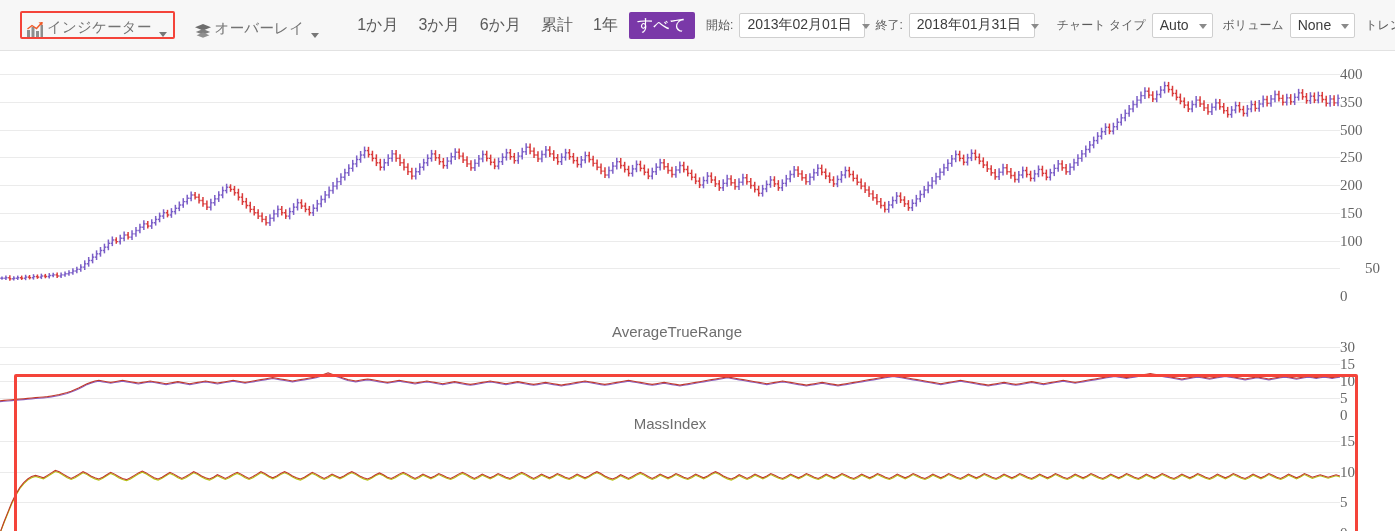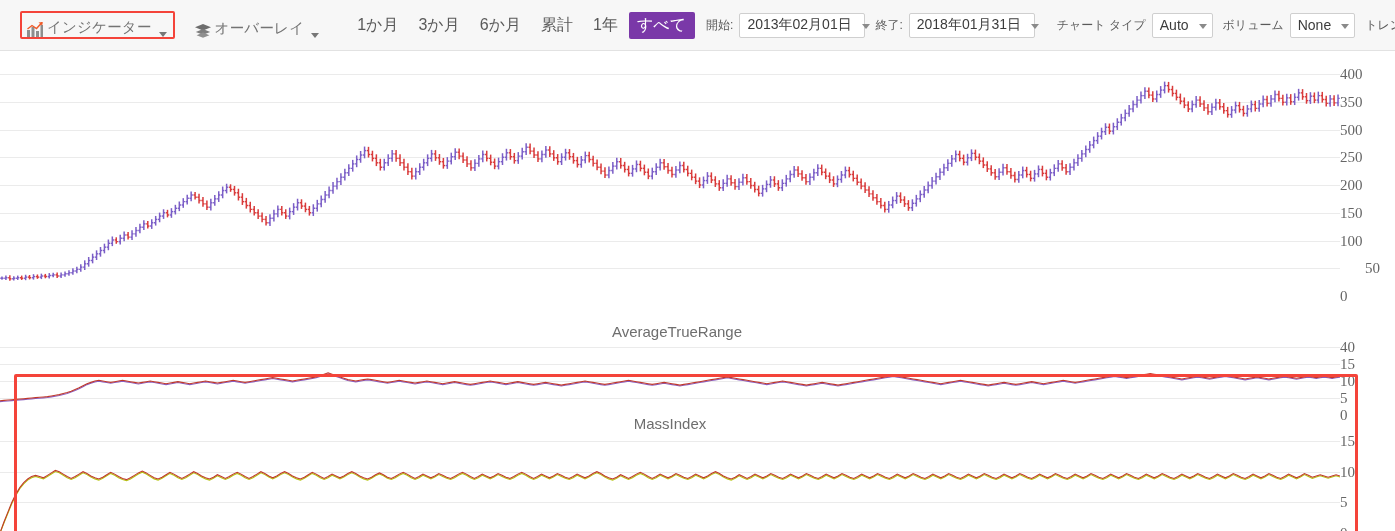--- a/index.html
+++ b/index.html
@@ -1243,21 +1243,21 @@
       </div>
     <svg id="atr-svg" width="1340" height="68" style="position:absolute;left:0;top:24px;">
         <path d="M0.00,54.62 L3.95,54.28 L7.91,53.94 L11.86,53.60 L15.81,53.26 L19.76,52.92 L23.72,52.58 L27.67,52.24 L31.62,51.90 L35.58,51.56 L39.53,51.22 L43.48,50.88 L47.43,50.54 L51.39,49.86 L55.34,49.18 L59.29,48.50 L63.24,47.48 L67.20,46.46 L71.15,45.10 L75.10,43.40 L79.06,41.70 L83.01,39.66 L86.96,37.62 L90.91,36.26 L94.87,34.90 L98.82,34.22 L102.77,34.90 L106.73,35.58 L110.68,36.26 L114.63,35.58 L118.58,34.90 L122.54,34.22 L126.49,34.90 L130.44,35.58 L134.40,36.26 L138.35,36.94 L142.30,36.26 L146.25,35.58 L150.21,34.90 L154.16,35.58 L158.11,36.26 L162.06,36.94 L166.02,37.62 L169.97,36.94 L173.92,36.26 L177.88,35.58 L181.83,36.26 L185.78,36.94 L189.73,37.62 L193.69,36.94 L197.64,36.26 L201.59,35.58 L205.55,34.90 L209.50,35.58 L213.45,36.26 L217.40,36.94 L221.36,36.26 L225.31,35.58 L229.26,34.90 L233.22,34.22 L237.17,34.90 L241.12,35.58 L245.07,36.26 L249.03,35.58 L252.98,34.90 L256.93,34.22 L260.88,33.54 L264.84,32.86 L268.79,32.18 L272.74,31.50 L276.70,32.18 L280.65,32.86 L284.60,33.54 L288.55,34.22 L292.51,34.90 L296.46,34.22 L300.41,33.54 L304.37,32.86 L308.32,32.18 L312.27,31.50 L316.22,30.82 L320.18,29.46 L324.13,28.10 L328.08,26.74 L332.04,28.10 L335.99,29.46 L339.94,30.82 L343.89,32.18 L347.85,33.54 L351.80,34.22 L355.75,34.90 L359.71,34.22 L363.66,33.54 L367.61,32.86 L371.56,33.54 L375.52,34.22 L379.47,34.90 L383.42,35.58 L387.37,36.26 L391.33,35.58 L395.28,34.90 L399.23,34.22 L403.19,34.90 L407.14,35.58 L411.09,36.26 L415.04,36.94 L419.00,36.26 L422.95,35.58 L426.90,34.90 L430.86,35.58 L434.81,36.26 L438.76,36.94 L442.71,37.62 L446.67,36.94 L450.62,36.26 L454.57,35.58 L458.53,36.26 L462.48,36.94 L466.43,37.62 L470.38,38.30 L474.34,37.62 L478.29,36.94 L482.24,36.26 L486.19,35.58 L490.15,34.90 L494.10,35.58 L498.05,36.26 L502.01,36.94 L505.96,37.62 L509.91,36.94 L513.86,36.26 L517.82,35.58 L521.77,36.26 L525.72,36.94 L529.68,37.62 L533.63,38.30 L537.58,37.62 L541.53,36.94 L545.49,36.26 L549.44,36.94 L553.39,37.62 L557.35,38.30 L561.30,38.98 L565.25,38.30 L569.20,37.62 L573.16,36.94 L577.11,36.26 L581.06,35.58 L585.01,34.90 L588.97,35.58 L592.92,36.26 L596.87,36.94 L600.83,37.62 L604.78,38.30 L608.73,37.62 L612.68,36.94 L616.64,36.26 L620.59,35.58 L624.54,34.90 L628.50,34.22 L632.45,34.90 L636.40,35.58 L640.35,36.26 L644.31,36.94 L648.26,37.62 L652.21,38.30 L656.17,37.62 L660.12,36.94 L664.07,36.26 L668.02,36.94 L671.98,37.62 L675.93,38.30 L679.88,38.98 L683.83,38.30 L687.79,37.62 L691.74,36.94 L695.69,36.26 L699.65,35.58 L703.60,34.90 L707.55,34.22 L711.50,33.54 L715.46,32.86 L719.41,32.18 L723.36,31.50 L727.32,30.82 L731.27,31.50 L735.22,32.18 L739.17,32.86 L743.13,33.54 L747.08,34.22 L751.03,34.90 L754.99,35.58 L758.94,36.26 L762.89,36.94 L766.84,37.62 L770.80,36.94 L774.75,36.26 L778.70,35.58 L782.65,34.90 L786.61,35.58 L790.56,36.26 L794.51,36.94 L798.47,37.62 L802.42,38.30 L806.37,38.98 L810.32,38.30 L814.28,37.62 L818.23,36.94 L822.18,36.26 L826.14,36.94 L830.09,37.62 L834.04,38.30 L837.99,38.98 L841.95,38.30 L845.90,37.62 L849.85,36.94 L853.81,36.26 L857.76,35.58 L861.71,34.90 L865.66,34.22 L869.62,33.54 L873.57,32.86 L877.52,32.18 L881.47,31.50 L885.43,30.82 L889.38,30.14 L893.33,29.46 L897.29,30.14 L901.24,30.82 L905.19,31.50 L909.14,32.18 L913.10,32.86 L917.05,33.54 L921.00,34.22 L924.96,34.90 L928.91,35.58 L932.86,36.26 L936.81,36.94 L940.77,37.62 L944.72,36.94 L948.67,36.26 L952.63,35.58 L956.58,34.90 L960.53,34.22 L964.48,34.90 L968.44,35.58 L972.39,36.26 L976.34,36.94 L980.29,37.62 L984.25,38.30 L988.20,38.98 L992.15,38.30 L996.11,37.62 L1000.06,36.94 L1004.01,36.26 L1007.96,36.94 L1011.92,37.62 L1015.87,38.30 L1019.82,37.62 L1023.78,36.94 L1027.73,36.26 L1031.68,35.58 L1035.63,36.26 L1039.59,36.94 L1043.54,37.62 L1047.49,36.94 L1051.45,36.26 L1055.40,35.58 L1059.35,34.90 L1063.30,34.22 L1067.26,34.90 L1071.21,35.58 L1075.16,36.26 L1079.12,35.58 L1083.07,34.90 L1087.02,34.22 L1090.97,33.54 L1094.93,32.86 L1098.88,32.18 L1102.83,31.50 L1106.78,30.82 L1110.74,30.14 L1114.69,29.46 L1118.64,30.14 L1122.60,30.82 L1126.55,31.50 L1130.50,30.82 L1134.45,30.14 L1138.41,29.46 L1142.36,28.78 L1146.31,28.10 L1150.27,27.42 L1154.22,28.10 L1158.17,28.78 L1162.12,29.46 L1166.08,30.14 L1170.03,30.82 L1173.98,31.50 L1177.94,32.18 L1181.89,32.86 L1185.84,32.18 L1189.79,31.50 L1193.75,30.82 L1197.70,30.14 L1201.65,30.82 L1205.60,31.50 L1209.56,32.18 L1213.51,31.50 L1217.46,30.82 L1221.42,30.14 L1225.37,29.46 L1229.32,30.14 L1233.27,30.82 L1237.23,31.50 L1241.18,32.18 L1245.13,32.86 L1249.09,32.18 L1253.04,31.50 L1256.99,30.82 L1260.94,31.50 L1264.90,32.18 L1268.85,32.86 L1272.80,32.18 L1276.76,31.50 L1280.71,30.82 L1284.66,30.14 L1288.61,30.82 L1292.57,31.50 L1296.52,32.18 L1300.47,31.50 L1304.42,30.82 L1308.38,30.14 L1312.33,30.82 L1316.28,31.50 L1320.24,30.82 L1324.19,30.14 L1328.14,30.82 L1332.09,31.50 L1336.05,30.82 L1340.00,30.14" fill="none" stroke="#8a5ec0" stroke-width="1.1"></path>
         <path d="M0.00,53.72 L3.95,53.38 L7.91,53.04 L11.86,52.70 L15.81,52.36 L19.76,52.02 L23.72,51.68 L27.67,51.34 L31.62,51.00 L35.58,50.66 L39.53,50.32 L43.48,49.98 L47.43,49.64 L51.39,48.96 L55.34,48.28 L59.29,47.60 L63.24,46.58 L67.20,45.56 L71.15,44.20 L75.10,42.50 L79.06,40.80 L83.01,38.76 L86.96,36.72 L90.91,35.36 L94.87,34.00 L98.82,33.32 L102.77,34.00 L106.73,34.68 L110.68,35.36 L114.63,34.68 L118.58,34.00 L122.54,33.32 L126.49,34.00 L130.44,34.68 L134.40,35.36 L138.35,36.04 L142.30,35.36 L146.25,34.68 L150.21,34.00 L154.16,34.68 L158.11,35.36 L162.06,36.04 L166.02,36.72 L169.97,36.04 L173.92,35.36 L177.88,34.68 L181.83,35.36 L185.78,36.04 L189.73,36.72 L193.69,36.04 L197.64,35.36 L201.59,34.68 L205.55,34.00 L209.50,34.68 L213.45,35.36 L217.40,36.04 L221.36,35.36 L225.31,34.68 L229.26,34.00 L233.22,33.32 L237.17,34.00 L241.12,34.68 L245.07,35.36 L249.03,34.68 L252.98,34.00 L256.93,33.32 L260.88,32.64 L264.84,31.96 L268.79,31.28 L272.74,30.60 L276.70,31.28 L280.65,31.96 L284.60,32.64 L288.55,33.32 L292.51,34.00 L296.46,33.32 L300.41,32.64 L304.37,31.96 L308.32,31.28 L312.27,30.60 L316.22,29.92 L320.18,28.56 L324.13,27.20 L328.08,25.84 L332.04,27.20 L335.99,28.56 L339.94,29.92 L343.89,31.28 L347.85,32.64 L351.80,33.32 L355.75,34.00 L359.71,33.32 L363.66,32.64 L367.61,31.96 L371.56,32.64 L375.52,33.32 L379.47,34.00 L383.42,34.68 L387.37,35.36 L391.33,34.68 L395.28,34.00 L399.23,33.32 L403.19,34.00 L407.14,34.68 L411.09,35.36 L415.04,36.04 L419.00,35.36 L422.95,34.68 L426.90,34.00 L430.86,34.68 L434.81,35.36 L438.76,36.04 L442.71,36.72 L446.67,36.04 L450.62,35.36 L454.57,34.68 L458.53,35.36 L462.48,36.04 L466.43,36.72 L470.38,37.40 L474.34,36.72 L478.29,36.04 L482.24,35.36 L486.19,34.68 L490.15,34.00 L494.10,34.68 L498.05,35.36 L502.01,36.04 L505.96,36.72 L509.91,36.04 L513.86,35.36 L517.82,34.68 L521.77,35.36 L525.72,36.04 L529.68,36.72 L533.63,37.40 L537.58,36.72 L541.53,36.04 L545.49,35.36 L549.44,36.04 L553.39,36.72 L557.35,37.40 L561.30,38.08 L565.25,37.40 L569.20,36.72 L573.16,36.04 L577.11,35.36 L581.06,34.68 L585.01,34.00 L588.97,34.68 L592.92,35.36 L596.87,36.04 L600.83,36.72 L604.78,37.40 L608.73,36.72 L612.68,36.04 L616.64,35.36 L620.59,34.68 L624.54,34.00 L628.50,33.32 L632.45,34.00 L636.40,34.68 L640.35,35.36 L644.31,36.04 L648.26,36.72 L652.21,37.40 L656.17,36.72 L660.12,36.04 L664.07,35.36 L668.02,36.04 L671.98,36.72 L675.93,37.40 L679.88,38.08 L683.83,37.40 L687.79,36.72 L691.74,36.04 L695.69,35.36 L699.65,34.68 L703.60,34.00 L707.55,33.32 L711.50,32.64 L715.46,31.96 L719.41,31.28 L723.36,30.60 L727.32,29.92 L731.27,30.60 L735.22,31.28 L739.17,31.96 L743.13,32.64 L747.08,33.32 L751.03,34.00 L754.99,34.68 L758.94,35.36 L762.89,36.04 L766.84,36.72 L770.80,36.04 L774.75,35.36 L778.70,34.68 L782.65,34.00 L786.61,34.68 L790.56,35.36 L794.51,36.04 L798.47,36.72 L802.42,37.40 L806.37,38.08 L810.32,37.40 L814.28,36.72 L818.23,36.04 L822.18,35.36 L826.14,36.04 L830.09,36.72 L834.04,37.40 L837.99,38.08 L841.95,37.40 L845.90,36.72 L849.85,36.04 L853.81,35.36 L857.76,34.68 L861.71,34.00 L865.66,33.32 L869.62,32.64 L873.57,31.96 L877.52,31.28 L881.47,30.60 L885.43,29.92 L889.38,29.24 L893.33,28.56 L897.29,29.24 L901.24,29.92 L905.19,30.60 L909.14,31.28 L913.10,31.96 L917.05,32.64 L921.00,33.32 L924.96,34.00 L928.91,34.68 L932.86,35.36 L936.81,36.04 L940.77,36.72 L944.72,36.04 L948.67,35.36 L952.63,34.68 L956.58,34.00 L960.53,33.32 L964.48,34.00 L968.44,34.68 L972.39,35.36 L976.34,36.04 L980.29,36.72 L984.25,37.40 L988.20,38.08 L992.15,37.40 L996.11,36.72 L1000.06,36.04 L1004.01,35.36 L1007.96,36.04 L1011.92,36.72 L1015.87,37.40 L1019.82,36.72 L1023.78,36.04 L1027.73,35.36 L1031.68,34.68 L1035.63,35.36 L1039.59,36.04 L1043.54,36.72 L1047.49,36.04 L1051.45,35.36 L1055.40,34.68 L1059.35,34.00 L1063.30,33.32 L1067.26,34.00 L1071.21,34.68 L1075.16,35.36 L1079.12,34.68 L1083.07,34.00 L1087.02,33.32 L1090.97,32.64 L1094.93,31.96 L1098.88,31.28 L1102.83,30.60 L1106.78,29.92 L1110.74,29.24 L1114.69,28.56 L1118.64,29.24 L1122.60,29.92 L1126.55,30.60 L1130.50,29.92 L1134.45,29.24 L1138.41,28.56 L1142.36,27.88 L1146.31,27.20 L1150.27,26.52 L1154.22,27.20 L1158.17,27.88 L1162.12,28.56 L1166.08,29.24 L1170.03,29.92 L1173.98,30.60 L1177.94,31.28 L1181.89,31.96 L1185.84,31.28 L1189.79,30.60 L1193.75,29.92 L1197.70,29.24 L1201.65,29.92 L1205.60,30.60 L1209.56,31.28 L1213.51,30.60 L1217.46,29.92 L1221.42,29.24 L1225.37,28.56 L1229.32,29.24 L1233.27,29.92 L1237.23,30.60 L1241.18,31.28 L1245.13,31.96 L1249.09,31.28 L1253.04,30.60 L1256.99,29.92 L1260.94,30.60 L1264.90,31.28 L1268.85,31.96 L1272.80,31.28 L1276.76,30.60 L1280.71,29.92 L1284.66,29.24 L1288.61,29.92 L1292.57,30.60 L1296.52,31.28 L1300.47,30.60 L1304.42,29.92 L1308.38,29.24 L1312.33,29.92 L1316.28,30.60 L1320.24,29.92 L1324.19,29.24 L1328.14,29.92 L1332.09,30.60 L1336.05,29.92 L1340.00,29.24" fill="none" stroke="#c0392b" stroke-width="1.1"></path>
       </svg>
     <div id="atr-yticks">
         <div class="axis-label ytick" style="top: 85px;">0</div>
         <div class="axis-label ytick" style="top: 68px;">5</div>
         <div class="axis-label ytick" style="top: 51px;">10</div>
         <div class="axis-label ytick" style="top: 34px;">15</div>
-        <div class="axis-label ytick" style="top: 17px;">40</div>
+        <div class="axis-label ytick" style="top: 17px;">30</div>
       </div>
   </div>
 
   <div id="mass-panel" class="plot" style="left:0;top:364px;width:1395px;height:130px;">
     <div class="panel-title" style="left:0;top:0;width:1340px;">MassIndex</div>
     <div id="mass-grid">
         <div class="gridline" style="top: 87.3333px; width: 1340px;"></div>
         <div class="gridline" style="top: 56.6667px; width: 1340px;"></div>
         <div class="gridline" style="top: 26px; width: 1340px;"></div>
       </div>

